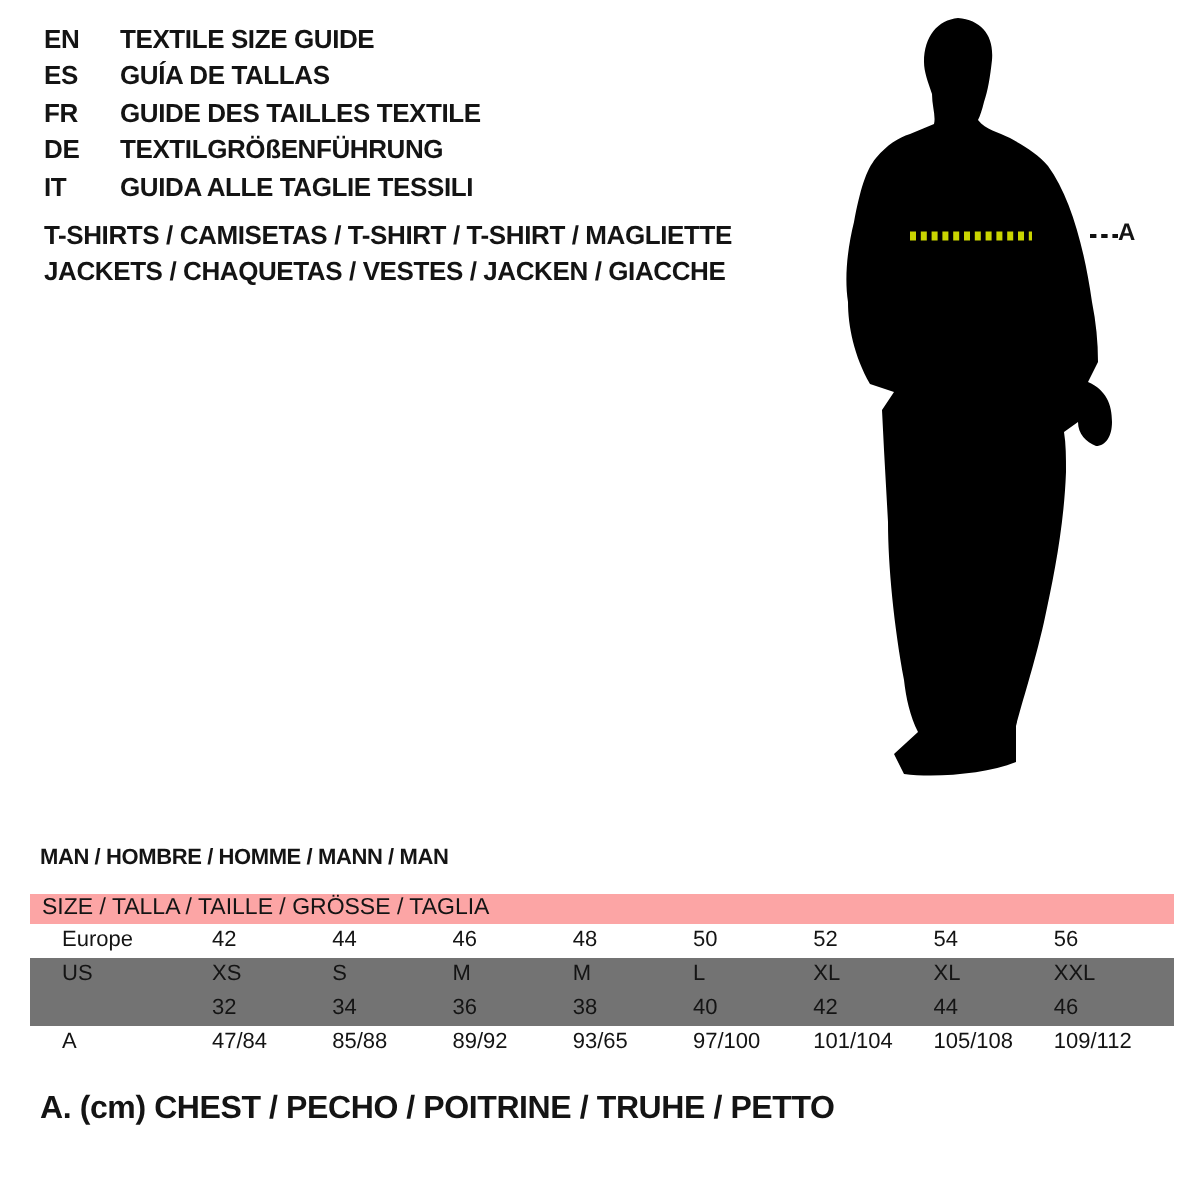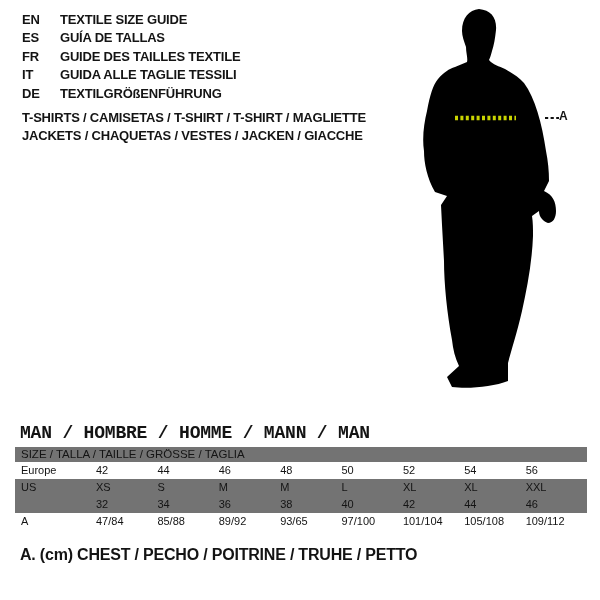--- a/index.html
+++ b/index.html
@@ -10,27 +10,27 @@
   
   .lang-list{position:absolute;left:22px;top:11px;}
   .lang-row{display:flex;line-height:18.4px;font-size:13px;font-weight:bold;letter-spacing:-0.2px;}
   .lang-code{width:38px;flex:0 0 38px;}
   
   .categories{position:absolute;left:22px;top:109px;font-size:13px;font-weight:bold;line-height:18px;letter-spacing:-0.2px;}
   
   .figure-svg{position:absolute;left:413px;top:3px;}
   .measure-label{position:absolute;left:559px;top:109px;font-size:12px;font-weight:bold;}
   
-  .section-title{position:absolute;left:20px;top:423px;font-size:18px;font-weight:bold;letter-spacing:-0.2px;font-family:Liberation Mono, monospace;}
+  .section-title{position:absolute;left:20px;top:423px;font-size:11px;font-weight:bold;letter-spacing:-0.2px;}
   
   .size-table{position:absolute;left:15px;top:447px;width:572px;font-size:11px;}
-  .t-header{background:#737373;height:15px;line-height:15px;padding-left:6px;font-size:11.5px;}
+  .t-header{background:#fca5a5;height:15px;line-height:15px;padding-left:6px;font-size:11.5px;}
   .t-row{display:flex;height:17px;line-height:17px;}
   .t-row.shaded{background:#737373;}
-  .t-label{flex:0 0 75px;padding-left:6px;text-align:left;}
+  .t-label{flex:0 0 75px;padding-left:6px;text-align:left;margin-left:10px;}
   .t-cell{flex:1 1 0;text-align:left;}
   
   .footnote{position:absolute;left:20px;top:546px;font-size:16px;font-weight:bold;letter-spacing:-0.2px;}
 </style>
 </head>
 <body>
 
 <div class="canvas">
 
   <div class="lang-list">
@@ -43,27 +43,27 @@
     <span class="lang-code">ES</span>
     <span class="lang-title">GUÍA DE TALLAS</span>
   </div>
 
   <div class="lang-row">
     <span class="lang-code">FR</span>
     <span class="lang-title">GUIDE DES TAILLES TEXTILE</span>
   </div>
 
   <div class="lang-row">
-    <span class="lang-code">IT</span>
-    <span class="lang-title">GUIDA ALLE TAGLIE TESSILI</span>
+    <span class="lang-code">DE</span>
+    <span class="lang-title">TEXTILGRÖßENFÜHRUNG</span>
   </div>
 
   <div class="lang-row">
-    <span class="lang-code">DE</span>
-    <span class="lang-title">TEXTILGRÖßENFÜHRUNG</span>
+    <span class="lang-code">IT</span>
+    <span class="lang-title">GUIDA ALLE TAGLIE TESSILI</span>
   </div>
 </div>
 
   <div class="categories">
     <div>T-SHIRTS / CAMISETAS / T-SHIRT / T-SHIRT / MAGLIETTE</div>
     <div>JACKETS / CHAQUETAS / VESTES / JACKEN / GIACCHE</div>
   </div>
 
   <svg class="figure-svg" width="150" height="390" viewBox="0 0 150 390">
     <path fill="#000000" d="

